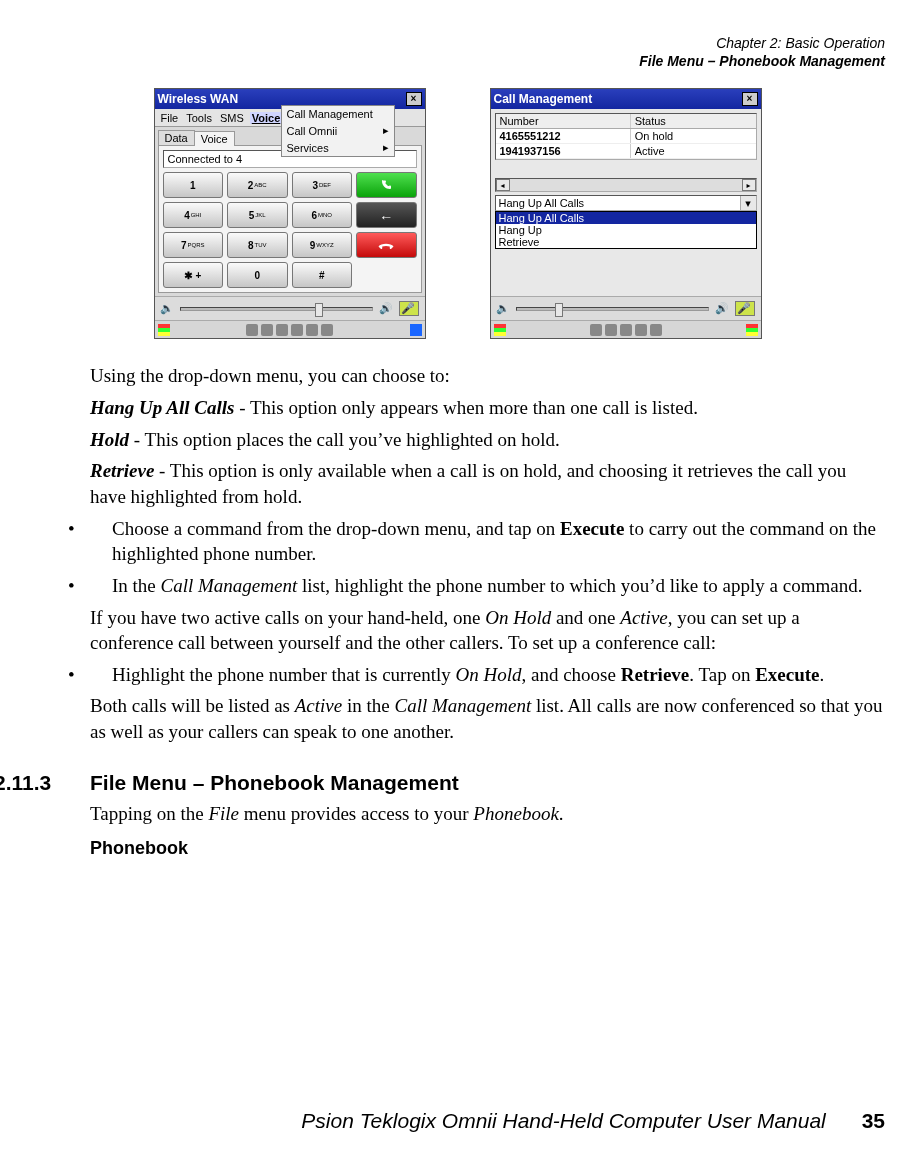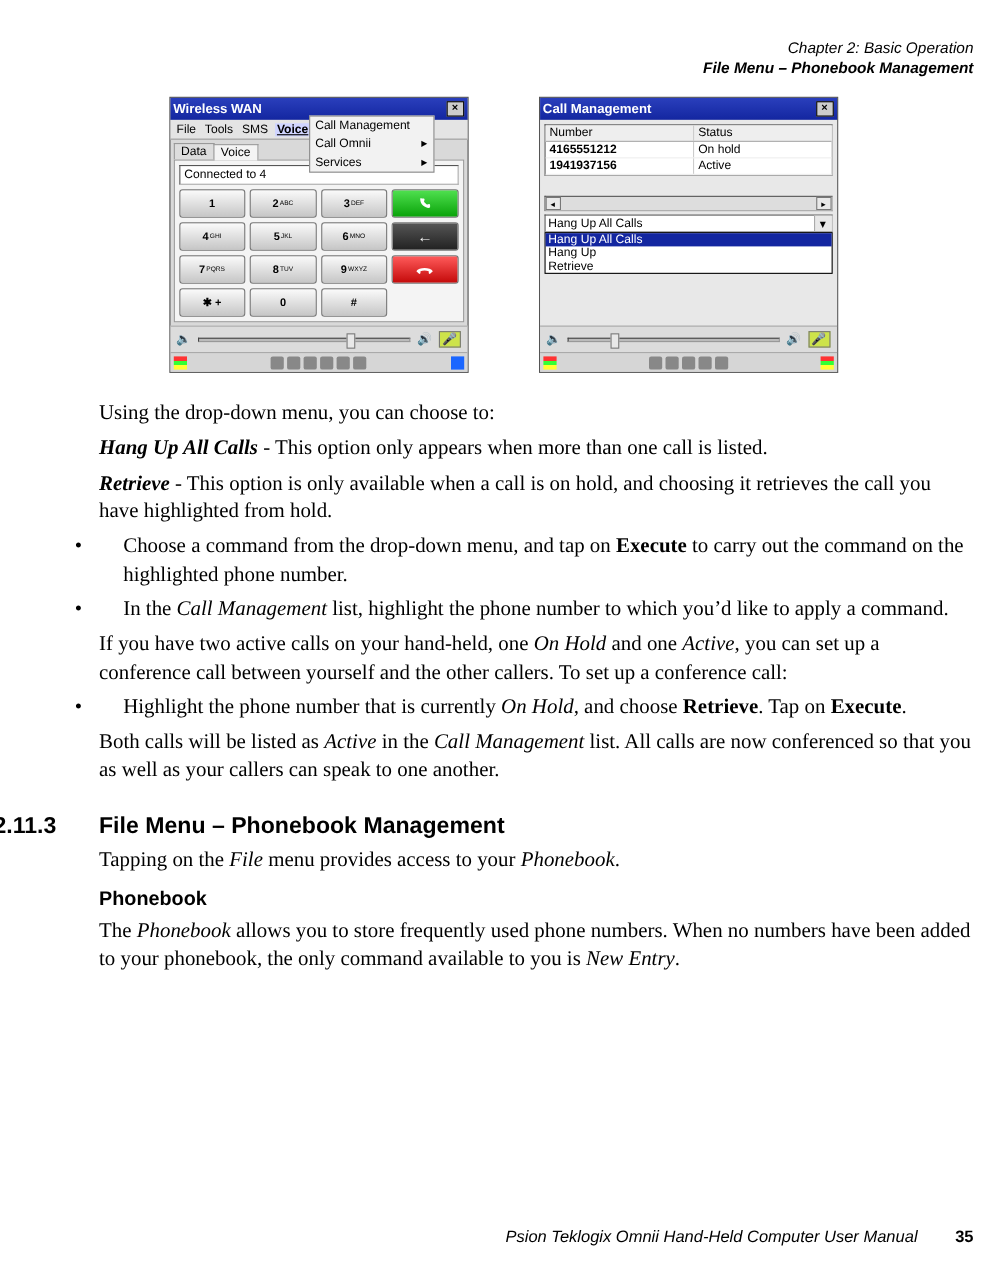--- a/index.html
+++ b/index.html
@@ -66,21 +66,21 @@
   .content p { margin: 6px 0; line-height: 1.35; }
   .indent1 { margin-left: 40px; }
   .bullet { margin-left: 40px; text-indent:-22px; padding-left: 22px; }
   .bullet::before { content:"•"; display:inline-block; width:22px; }
   .italicb { font-style: italic; font-weight: bold; }
   .italic { font-style: italic; }
   .boldss { font-family: "Trebuchet MS", Verdana, sans-serif; font-weight: bold; }
   h2.sec { font-family: "Trebuchet MS", Verdana, sans-serif; font-weight: bold; font-size: 21px; margin-top: 26px; margin-bottom: 6px; }
   h2.sec .num { display:inline-block; width:96px; margin-left:-96px; }
   h3.sub { font-family: "Trebuchet MS", Verdana, sans-serif; font-weight: bold; font-size: 18px; margin-top: 12px; margin-bottom: 4px; }
-  .footer { position:absolute; bottom:28px; right:30px; font-family: "Trebuchet MS", Verdana, sans-serif; font-style: italic; font-size: 15px; }
+  .footer { position:absolute; bottom:28px; right:30px; font-family: "Trebuchet MS", Verdana, sans-serif; font-style: italic; font-size: 21px; }
   .footer .pg { font-weight: bold; font-style: normal; margin-left: 30px; }
 </style>
 </head>
 <body>
 
 <div class="header-right">
   <div>Chapter 2: Basic Operation</div>
   <div class="boldss" style="font-weight:bold">File Menu – Phonebook Management</div>
 </div>
 
@@ -245,33 +245,33 @@
         </div>
       <span class="flag r"></span>
     </div>
   </div>
 </div>
 
 <div class="content">
   <p>Using the drop-down menu, you can choose to:</p>
 
   <p class="indent1"><span class="italicb">Hang Up All Calls</span><span> - This option only appears when more than one call is listed.</span></p>
+  <p class="indent1"><span class="italicb">Hold</span><span> - This option places the call you’ve highlighted on hold.</span></p>
   <p class="indent1"><span class="italicb">Retrieve</span><span> - This option is only available when a call is on hold, and choosing it retrieves the call you have highlighted from hold.</span></p>
 
   <p class="bullet"><span>Choose a command from the drop-down menu, and tap on </span><b>Execute</b><span> to carry out the command on the highlighted phone number.</span></p>
   <p class="bullet"><span>In the </span><span class="italic">Call Management</span><span> list, highlight the phone number to which you’d like to apply a command.</span></p>
 
   <p><span>If you have two active calls on your hand-held, one </span><span class="italic">On Hold</span><span> and one </span><span class="italic">Active</span><span>, you can set up a conference call between yourself and the other callers. To set up a conference call:</span></p>
 
   <p class="bullet"><span>Highlight the phone number that is currently </span><span class="italic">On Hold</span><span>, and choose </span><b>Retrieve</b><span>. Tap on </span><b>Execute</b><span>.</span></p>
 
   <p><span>Both calls will be listed as </span><span class="italic">Active</span><span> in the </span><span class="italic">Call Management</span><span> list. All calls are now conferenced so that you as well as your callers can speak to one another.</span></p>
 
   <h2 class="sec"><span class="num">2.11.3</span><span>File Menu – Phonebook Management</span></h2>
   <p><span>Tapping on the </span><span class="italic">File</span><span> menu provides access to your </span><span class="italic">Phonebook</span><span>.</span></p>
   <h3 class="sub">Phonebook</h3>
-  <p><span>The </span><span class="italic">Phonebook</span><span> allows you to store frequently used phone numbers. When no numbers have been added to your phonebook, the only command available to you is </span><span class="italic">New Entry</span><span>.</span></p>
 </div>
 
 <div class="footer">
   <span>Psion Teklogix Omnii Hand-Held Computer User Manual</span>
   <span class="pg">35</span>
 </div>
 
 </body></html>

